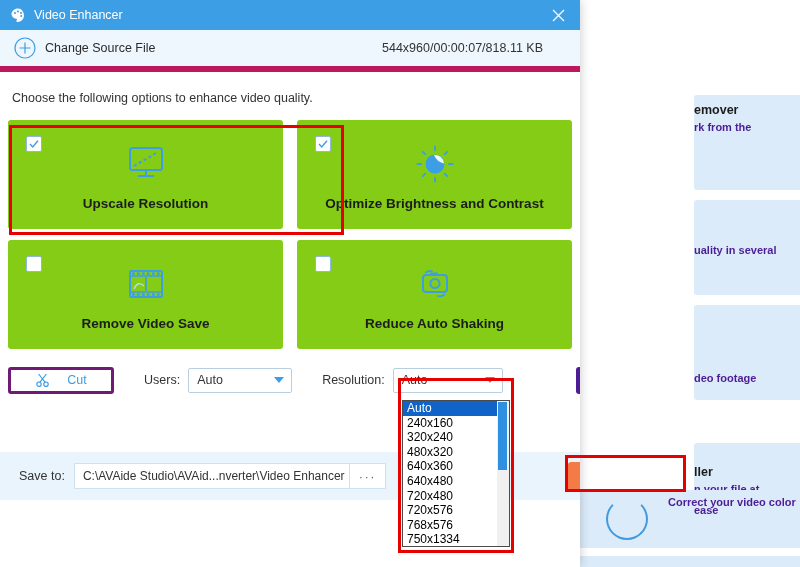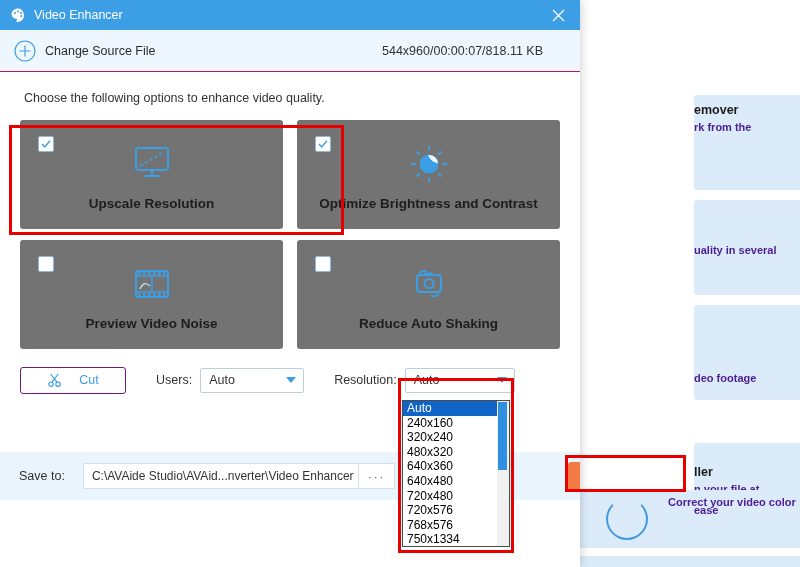--- a/index.html
+++ b/index.html
@@ -79,21 +79,21 @@
     right: 0; top: 0;
     width: 44px; height: 30px;
     display: flex; align-items: center; justify-content: center;
     cursor: pointer;
   }
   .close-btn svg { display: block; }
 
   .srcbar {
     height: 42px;
     background: #eef7fd;
-    border-bottom: 1px solid #be185d;
+    border-bottom: 6px solid #be185d;
     display: flex;
     align-items: center;
     position: relative;
   }
   .plus-icon {
     margin-left: 14px;
     width: 22px; height: 22px;
     display: block;
   }
   .change-src-label {
@@ -109,39 +109,39 @@
     color: #333;
   }
   .src-meta {
     position: absolute;
     left: 382px;
     font-size: 12.5px;
     color: #333;
   }
 
   .modal-body {
-    padding: 0 20px;
+    padding: 0 8px;
     position: relative;
   }
 
   .instruction {
     font-size: 12.5px;
     color: #333;
     padding: 19px 4px 15px 4px;
   }
 
   
   .options-grid {
     display: grid;
     grid-template-columns: 1fr 1fr;
     gap: 11px 14px;
   }
   .option-card {
     position: relative;
-    background: #737373;
+    background: #84cc16;
     height: 109px;
     border-radius: 3px;
     cursor: pointer;
   }
   .opt-check {
     position: absolute;
     left: 18px; top: 16px;
     width: 16px; height: 16px;
     background: #ffffff;
     border: 1px solid #8cb9dc;
@@ -178,21 +178,21 @@
   
   .controls-row {
     display: flex;
     align-items: center;
     margin-top: 17px;
     position: relative;
     height: 28px;
   }
   .cut-btn {
     width: 106px; height: 27px;
-    border: 1px solid #701a75;
+    border: 3px solid #701a75;
     border-radius: 3px;
     background: #ffffff;
     display: flex;
     align-items: center;
     justify-content: center;
     gap: 16px;
     cursor: pointer;
   }
   .cut-btn svg { display: block; }
   .cut-label { font-size: 12.5px; color: #3c9ee5; }
@@ -245,21 +245,21 @@
     top: 452px;
     height: 48px;
     background: #eaf4fc;
     display: flex;
     align-items: center;
   }
   .save-label {
     font-size: 12.5px;
     color: #333;
     margin-left: 19px;
-    margin-right: 18px;
+    margin-right: 9px;
   }
   .save-path-box {
     width: 275px; height: 26px;
     background: #ffffff;
     border: 1px solid #cfe0ee;
     border-right: none;
     display: flex; align-items: center;
     padding-left: 8px;
     font-size: 12px;
     color: #333;
@@ -453,21 +453,21 @@
                 <rect x="12" y="26.2" width="2.6" height="2.6"></rect>
               <rect x="17" y="26.2" width="2.6" height="2.6"></rect>
                 <rect x="22" y="26.2" width="2.6" height="2.6"></rect>
               <rect x="27" y="26.2" width="2.6" height="2.6"></rect>
                 <rect x="32" y="26.2" width="2.6" height="2.6"></rect>
             </g>
             <path d="M21 10 V24" stroke="#3c9ee5" stroke-width="1.6"></path>
             <path d="M9 22 q4 -9 10 -3" stroke="#bcd9f0" stroke-width="1.4" fill="none"></path>
           </svg>
         </div>
-        <div class="opt-label">Preview Video Noise</div>
+        <div class="opt-label">Remove Video Save</div>
       </div>
 
       <div class="option-card">
         <div class="opt-check"></div>
         <div class="opt-icon">
           <svg width="42" height="36" viewBox="0 0 42 36">
             <rect x="9" y="9" width="24" height="17" rx="3" fill="none" stroke="#3c9ee5" stroke-width="2"></rect>
             <circle cx="21" cy="17.5" r="4.6" fill="none" stroke="#3c9ee5" stroke-width="2"></circle>
             <path d="M17 9 V7.5 h6 V9" fill="none" stroke="#3c9ee5" stroke-width="1.8"></path>
             <path d="M12 6.5 q3 -2.2 6 -1.2" stroke="#3c9ee5" stroke-width="1.8" fill="none" stroke-linecap="round"></path>

